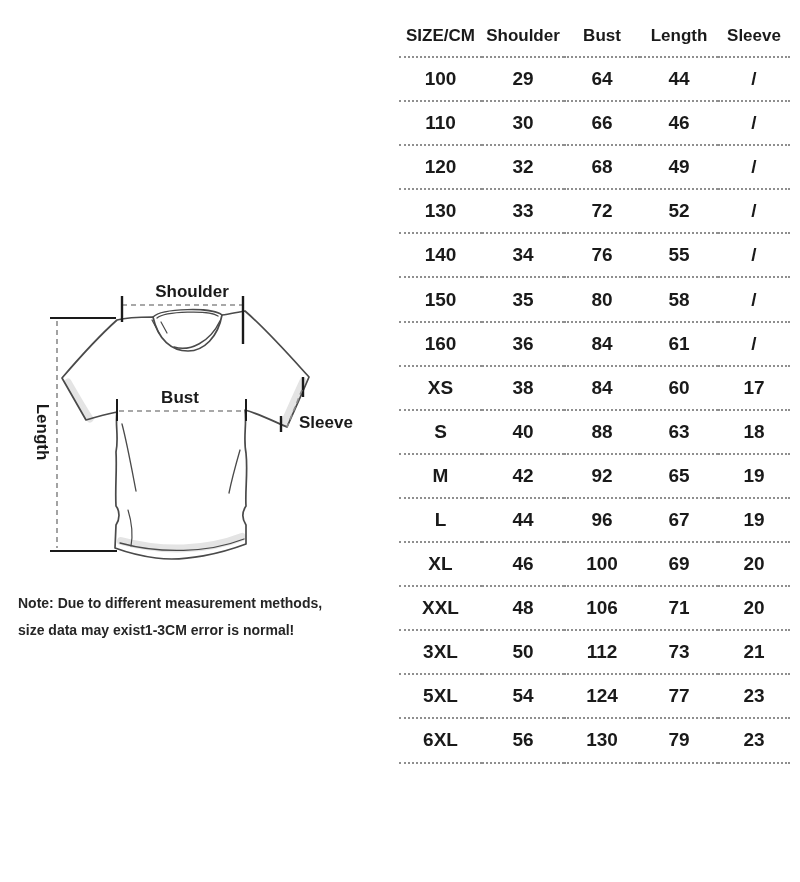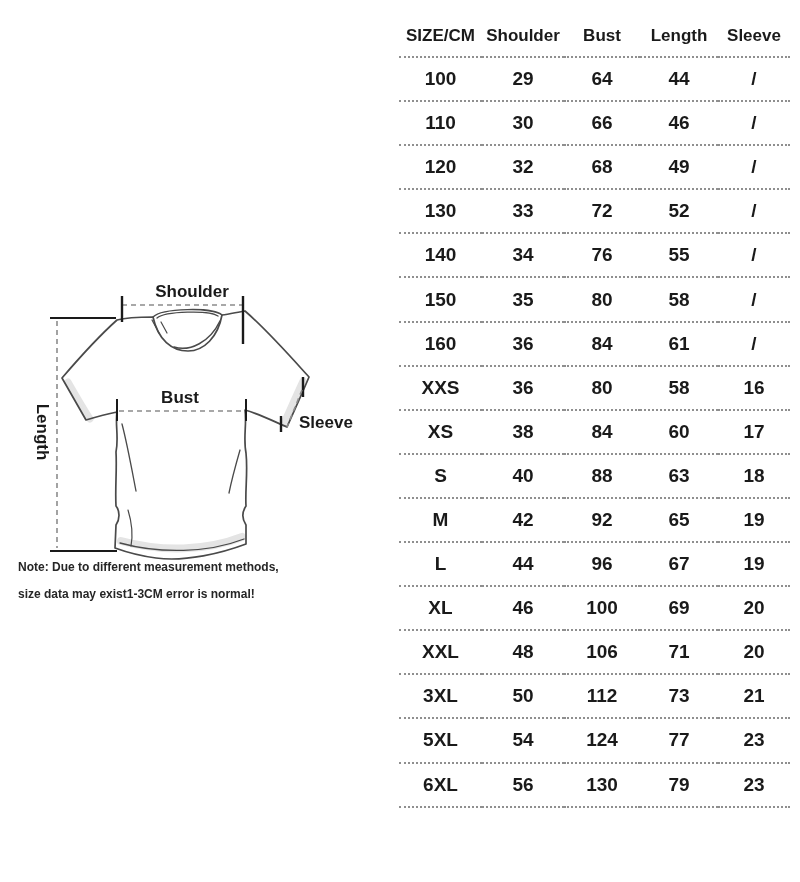--- a/index.html
+++ b/index.html
@@ -42,23 +42,23 @@
     font-size: 17px;
   }
   .size-table tr.data-row td {
     height: 42.1px; 
   }
 
   
   .note {
     position: absolute;
     left: 18px;
-    top: 554px;
+    top: 590px;
     width: 365px;
-    font-size: 12px;
+    font-size: 14px;
     line-height: 27px;
     font-weight: 600;
     color: #262626;
   }
 
   
   .diagram-svg {
     position: absolute;
     left: 0;
     top: 265px;
@@ -207,27 +207,20 @@
         <td>/</td>
       </tr>
       <tr class="data-row">
         <td>160</td>
         <td>36</td>
         <td>84</td>
         <td>61</td>
         <td>/</td>
       </tr>
       <tr class="data-row">
-        <td>XXS</td>
-        <td>36</td>
-        <td>80</td>
-        <td>58</td>
-        <td>16</td>
-      </tr>
-      <tr class="data-row">
         <td>XS</td>
         <td>38</td>
         <td>84</td>
         <td>60</td>
         <td>17</td>
       </tr>
       <tr class="data-row">
         <td>S</td>
         <td>40</td>
         <td>88</td>

